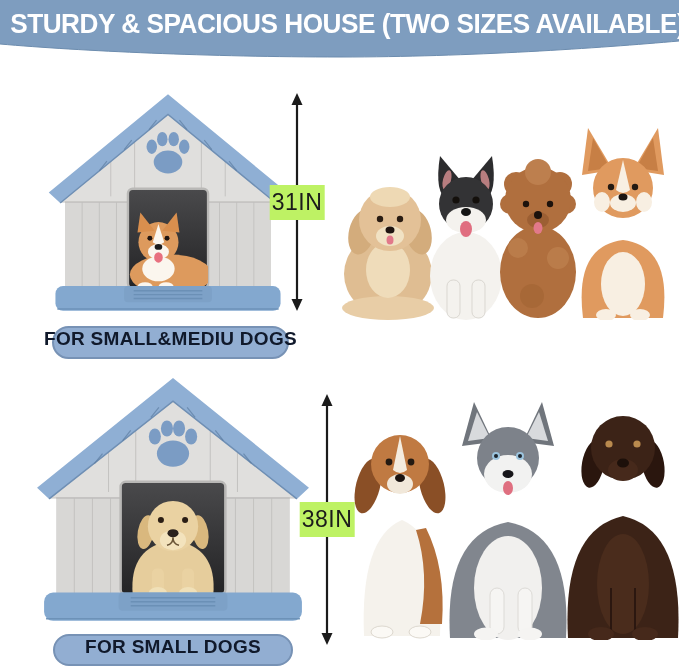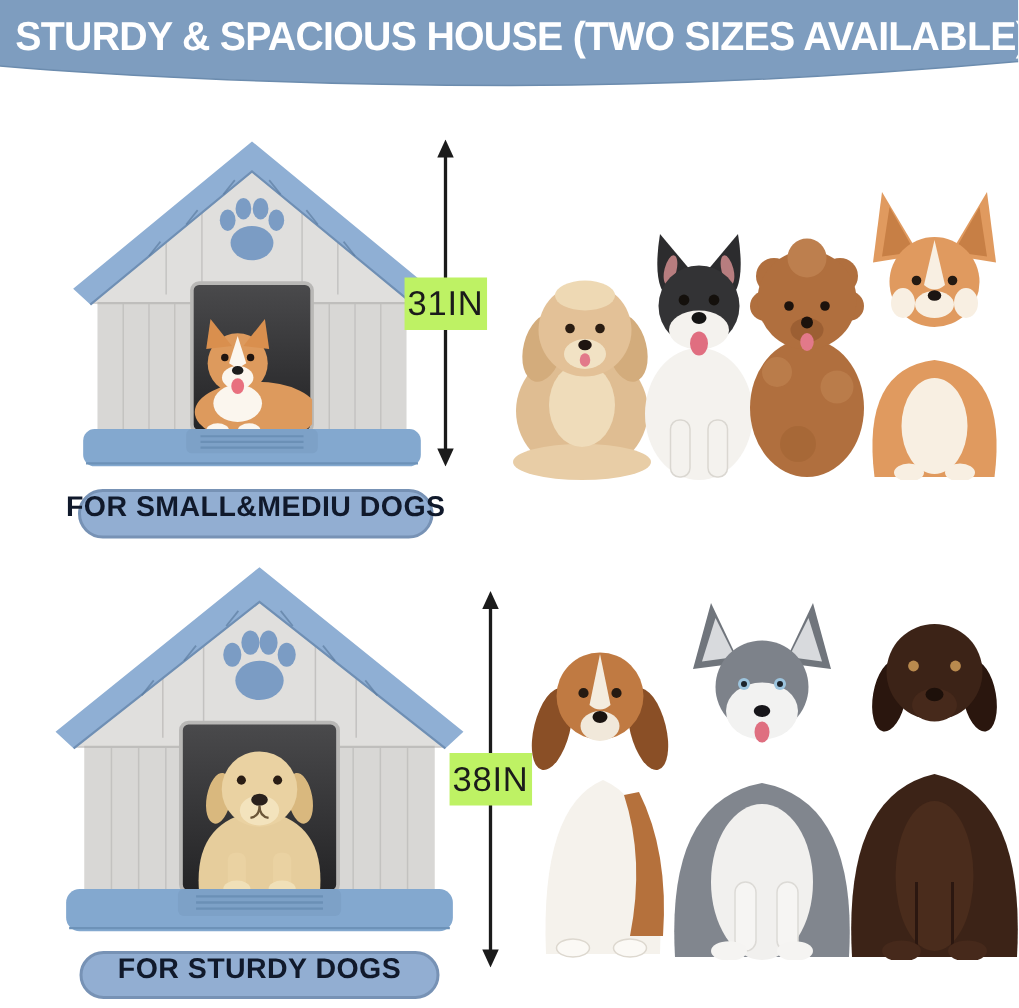--- a/index.html
+++ b/index.html
@@ -338,16 +338,16 @@
       <ellipse cx="289" cy="82" rx="15" ry="11" fill="#46291b"></ellipse>
       <ellipse cx="289" cy="75" rx="6" ry="4.5" fill="#1d100a"></ellipse>
       <circle cx="275" cy="56" r="3.6" fill="#b98a4e"></circle>
         <circle cx="303" cy="56" r="3.6" fill="#b98a4e"></circle>
       <ellipse cx="267" cy="246" rx="13" ry="7" fill="#46291b"></ellipse>
         <ellipse cx="311" cy="246" rx="13" ry="7" fill="#46291b"></ellipse>
     </g>
   </svg>
 
   <div class="badge" style="left:53px;top:634px;width:236px;height:28px">
-    <span>FOR STURDY DOGS</span>
+    <span>FOR SMALL DOGS</span>
   </div>
 
 </div>
 
 </body></html>

